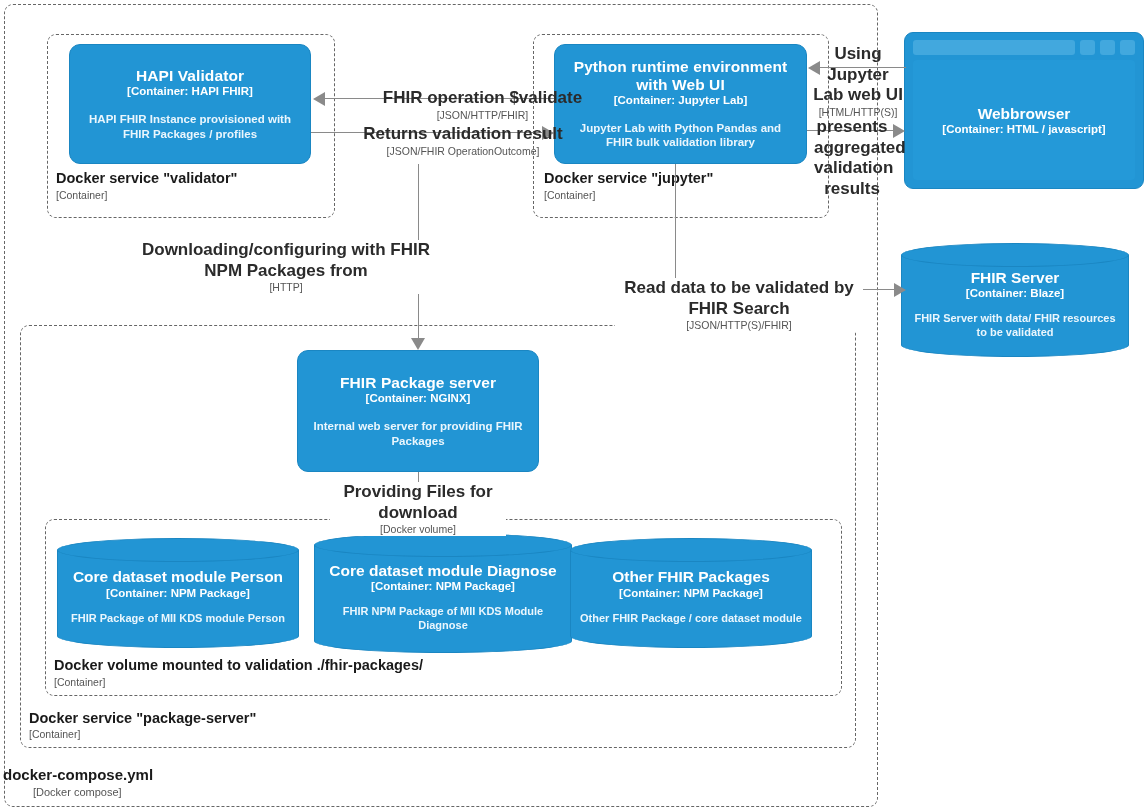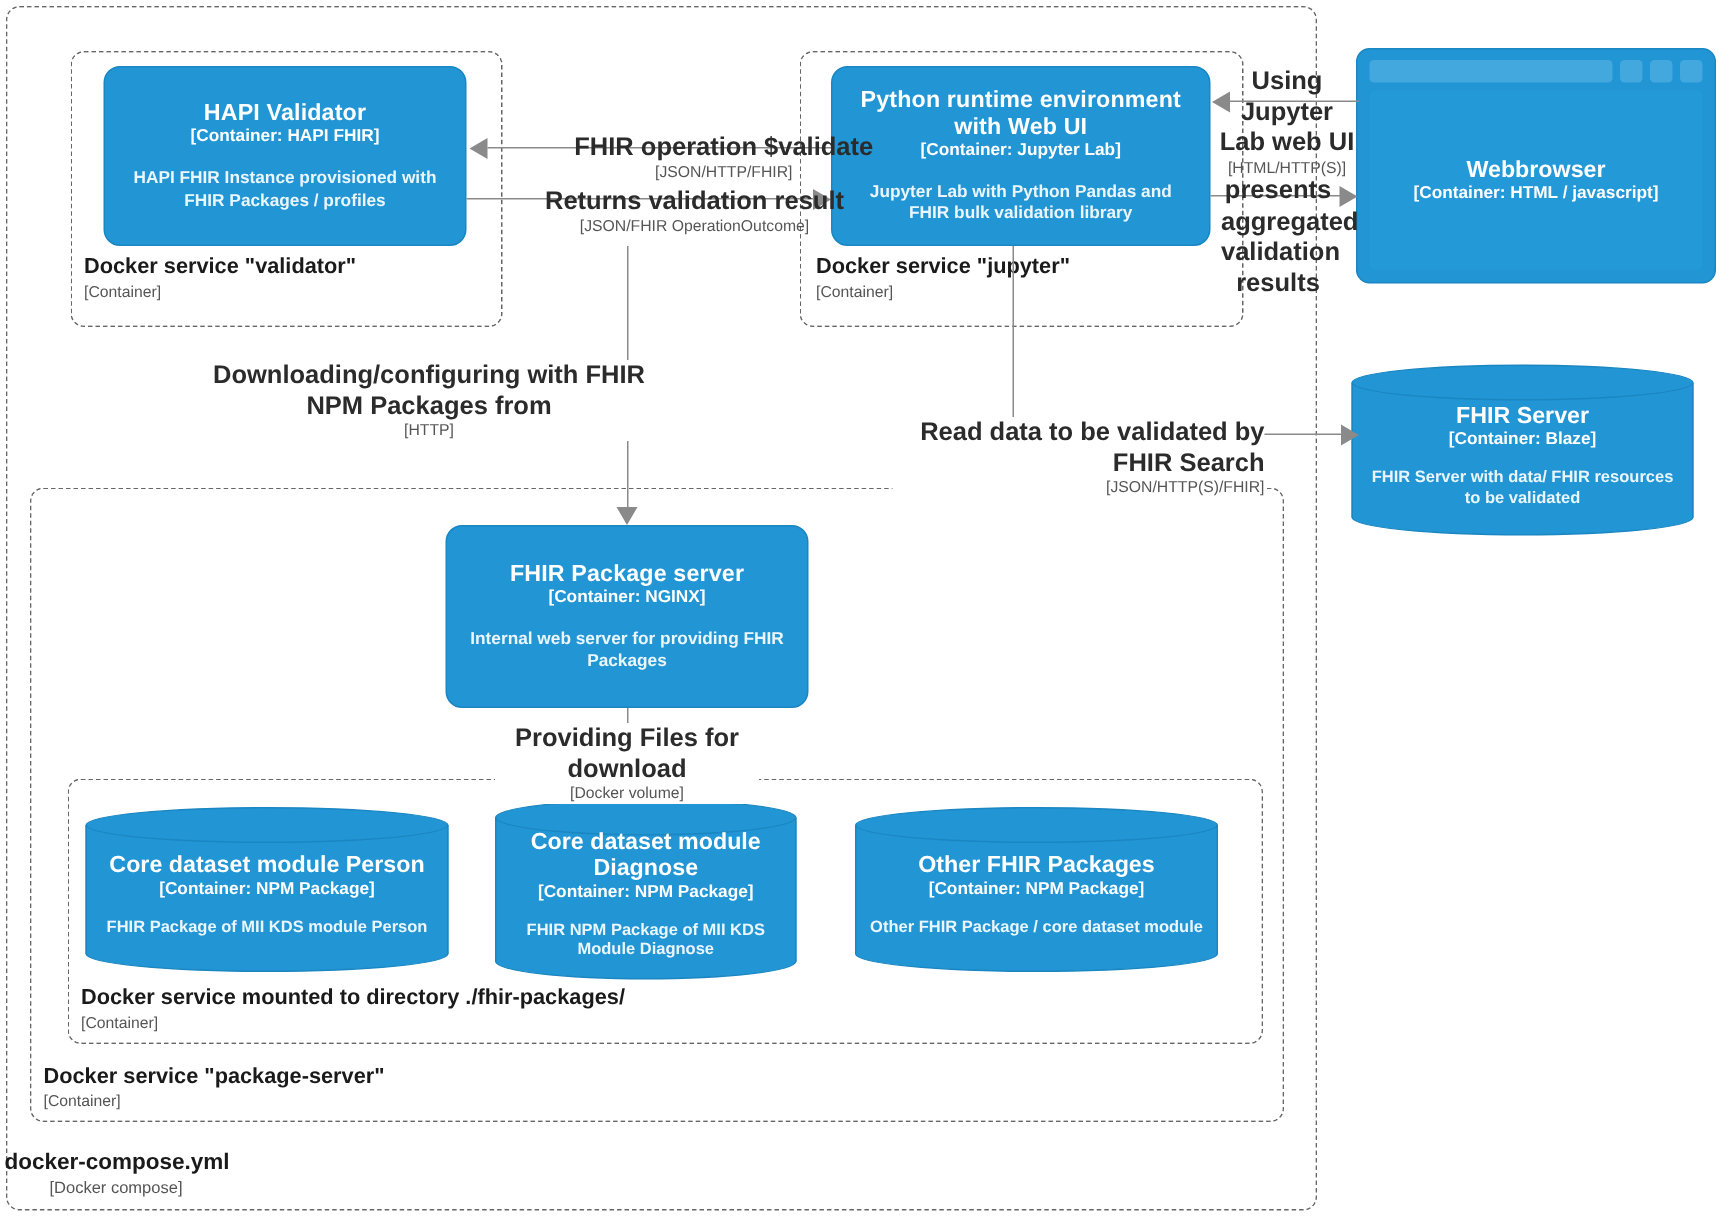--- a/index.html
+++ b/index.html
@@ -72,21 +72,21 @@
 
   <div class="boundary" style="left:533px;top:34px;width:296px;height:184px;"></div>
   <div class="boundary-label" style="left:544px;top:170px;font-size:14.5px;">Docker service "jupyter"</div>
   <div class="boundary-sub" style="left:544px;top:189px;font-size:10.5px;">[Container]</div>
 
   <div class="boundary" style="left:20px;top:325px;width:836px;height:423px;"></div>
   <div class="boundary-label" style="left:29px;top:710px;font-size:14.5px;">Docker service "package-server"</div>
   <div class="boundary-sub" style="left:29px;top:728px;font-size:10.5px;">[Container]</div>
 
   <div class="boundary" style="left:45px;top:519px;width:797px;height:177px;"></div>
-  <div class="boundary-label" style="left:54px;top:657px;font-size:14.5px;">Docker service mounted to directory ./fhir-packages/</div>
+  <div class="boundary-label" style="left:54px;top:657px;font-size:14.5px;">Docker volume mounted to validation ./fhir-packages/</div>
   <div class="boundary-sub" style="left:54px;top:676px;font-size:10.5px;">[Container]</div>
 
   <div class="cbox" style="left:554px;top:44px;width:253px;height:120px;">
     <div class="title">Python runtime environment with Web UI</div>
     <div class="tech">[Container: Jupyter Lab]</div>
     <div class="desc">Jupyter Lab with Python Pandas and FHIR bulk validation library</div>
   </div>
 
   <div class="cbox" style="left:69px;top:44px;width:242px;height:120px;">
     <div class="title">HAPI Validator</div>
@@ -128,21 +128,21 @@
     <div class="bot"></div>
     <div class="body"></div>
     <div class="top"></div>
     <div class="lbl">
       <div class="title">Core dataset module Person</div>
       <div class="tech">[Container: NPM Package]</div>
       <div class="desc">FHIR Package of MII KDS module Person</div>
     </div>
   </div>
 
-  <div class="cyl" style="left:330px;top:533px;width:201px;height:120px;">
+  <div class="cyl" style="left:314px;top:533px;width:242px;height:120px;padding-left:16px;">
     <div class="bot"></div>
     <div class="body"></div>
     <div class="top"></div>
     <div class="lbl">
       <div class="title">Core dataset module Diagnose</div>
       <div class="tech">[Container: NPM Package]</div>
       <div class="desc">FHIR NPM Package of MII KDS Module Diagnose</div>
     </div>
   </div>
 
@@ -180,21 +180,21 @@
 
   <div class="ln lh" style="left:807px;top:130px;width:88px;"></div>
   <div class="arrow ar-right" style="left:893px;top:124px;"></div>
   <div class="elabel" style="left:814px;top:117px;width:76px;">
     <span class="t">presents aggregated validation results</span>
   </div>
 
   <div class="ln lv" style="left:675px;top:164px;height:126px;"></div>
   <div class="ln lh" style="left:675px;top:289px;width:222px;"></div>
   <div class="arrow ar-right" style="left:894px;top:283px;"></div>
-  <div class="elabel" style="left:595px;top:278px;width:248px;background:#ffffff;text-align:right;">
+  <div class="elabel" style="left:615px;top:278px;width:248px;background:#ffffff;">
     <span class="t">Read data to be validated by FHIR Search</span>
     <span class="s">[JSON/HTTP(S)/FHIR]</span>
   </div>
 
   <div class="ln lv" style="left:418px;top:164px;height:176px;"></div>
   <div class="arrow ar-down" style="left:411px;top:338px;"></div>
   <div class="elabel" style="left:140px;top:240px;width:292px;background:#ffffff;">
     <span class="t">Downloading/configuring with FHIR NPM Packages from</span>
     <span class="s">[HTTP]</span>
   </div>

